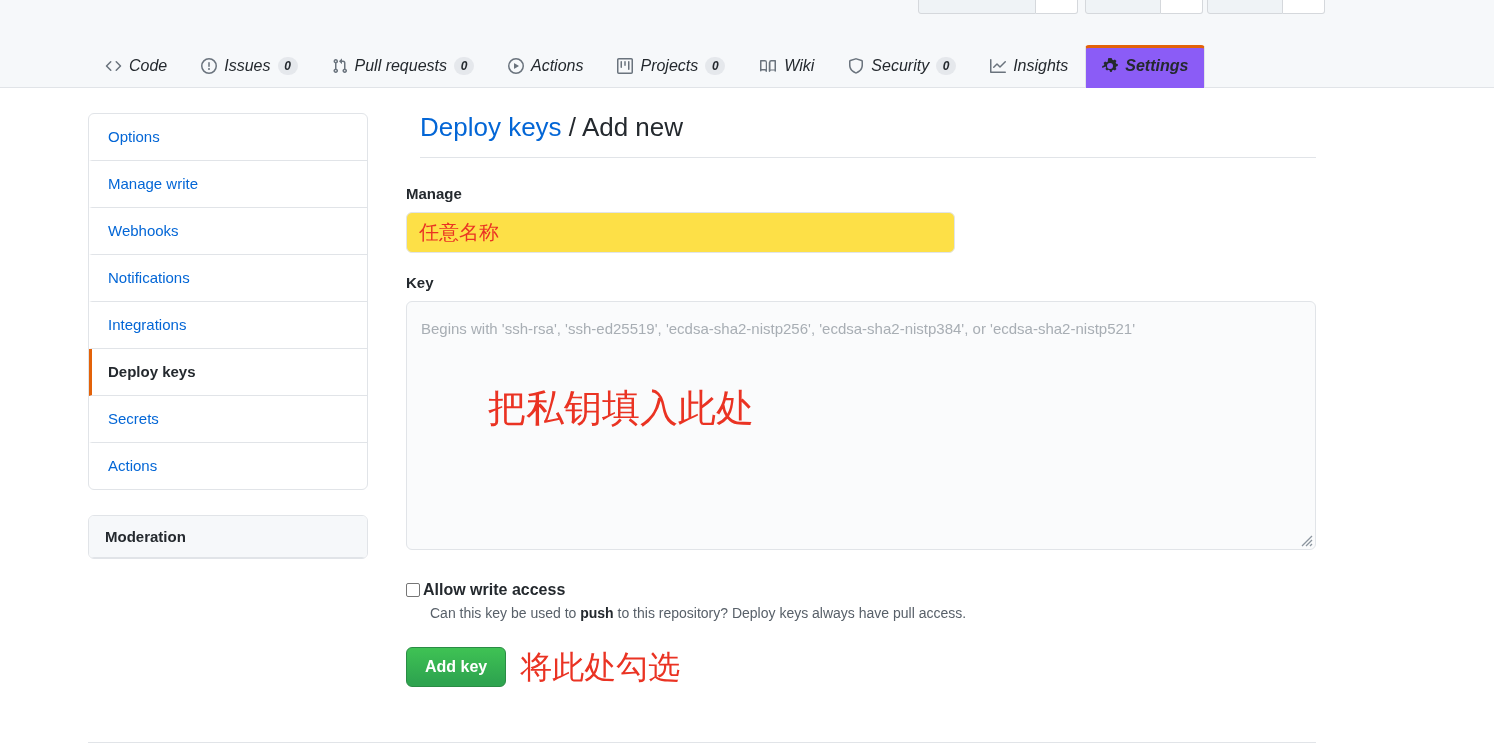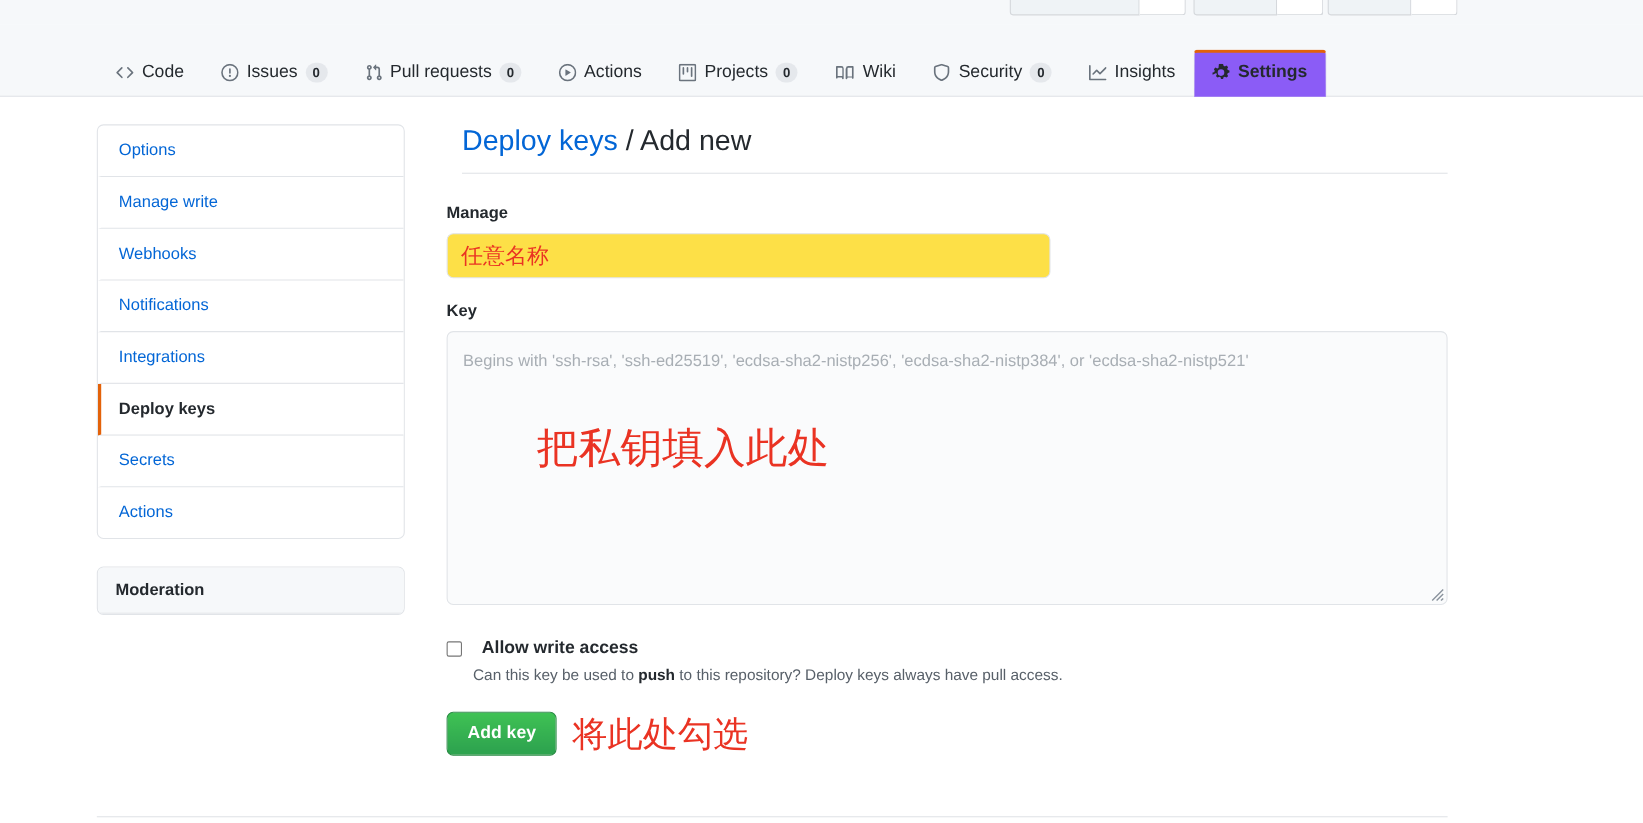--- a/index.html
+++ b/index.html
@@ -32,21 +32,21 @@
   }
 
   
   .repo-nav-wrap {
     position: absolute; top: 22px; left: 0; width: 1494px; height: 66px;
     background: #f6f8fa;
     border-bottom: 1px solid #e1e4e8;
   }
   .repo-nav {
     position: absolute; left: 88px; bottom: -1px;
-    display: flex; align-items: flex-end;
+    display: flex; align-items: flex-end; font-style: italic;
   }
   .nav-item {
     display: flex; align-items: center; gap: 7px;
     padding: 10px 16px 12px 16px;
     font-size: 16px; color: #586069;
     border: 1px solid transparent;
     border-bottom: none;
     text-decoration: none;
     line-height: 20px;
     white-space: nowrap;
@@ -193,21 +193,21 @@
     white-space: nowrap;
   }
   .resize-grip {
     position: absolute;
     right: 3px; bottom: 3px;
     width: 14px; height: 14px;
     pointer-events: none;
   }
 
   
-  .check-row { margin-top: 28px; display: flex; align-items: flex-start; gap: 18px; }
+  .check-row { margin-top: 28px; display: flex; align-items: flex-start; gap: 3px; }
   .check-box {
     -webkit-appearance: none; appearance: none;
     width: 14px; height: 14px; margin: 5px 0 0 0;
     border: 1px solid #767676; border-radius: 2px;
     background: #fff; cursor: pointer; flex: none;
   }
   .check-label {
     font-size: 16px; font-weight: 600; color: #24292e;
     line-height: 24px; cursor: pointer;
   }

